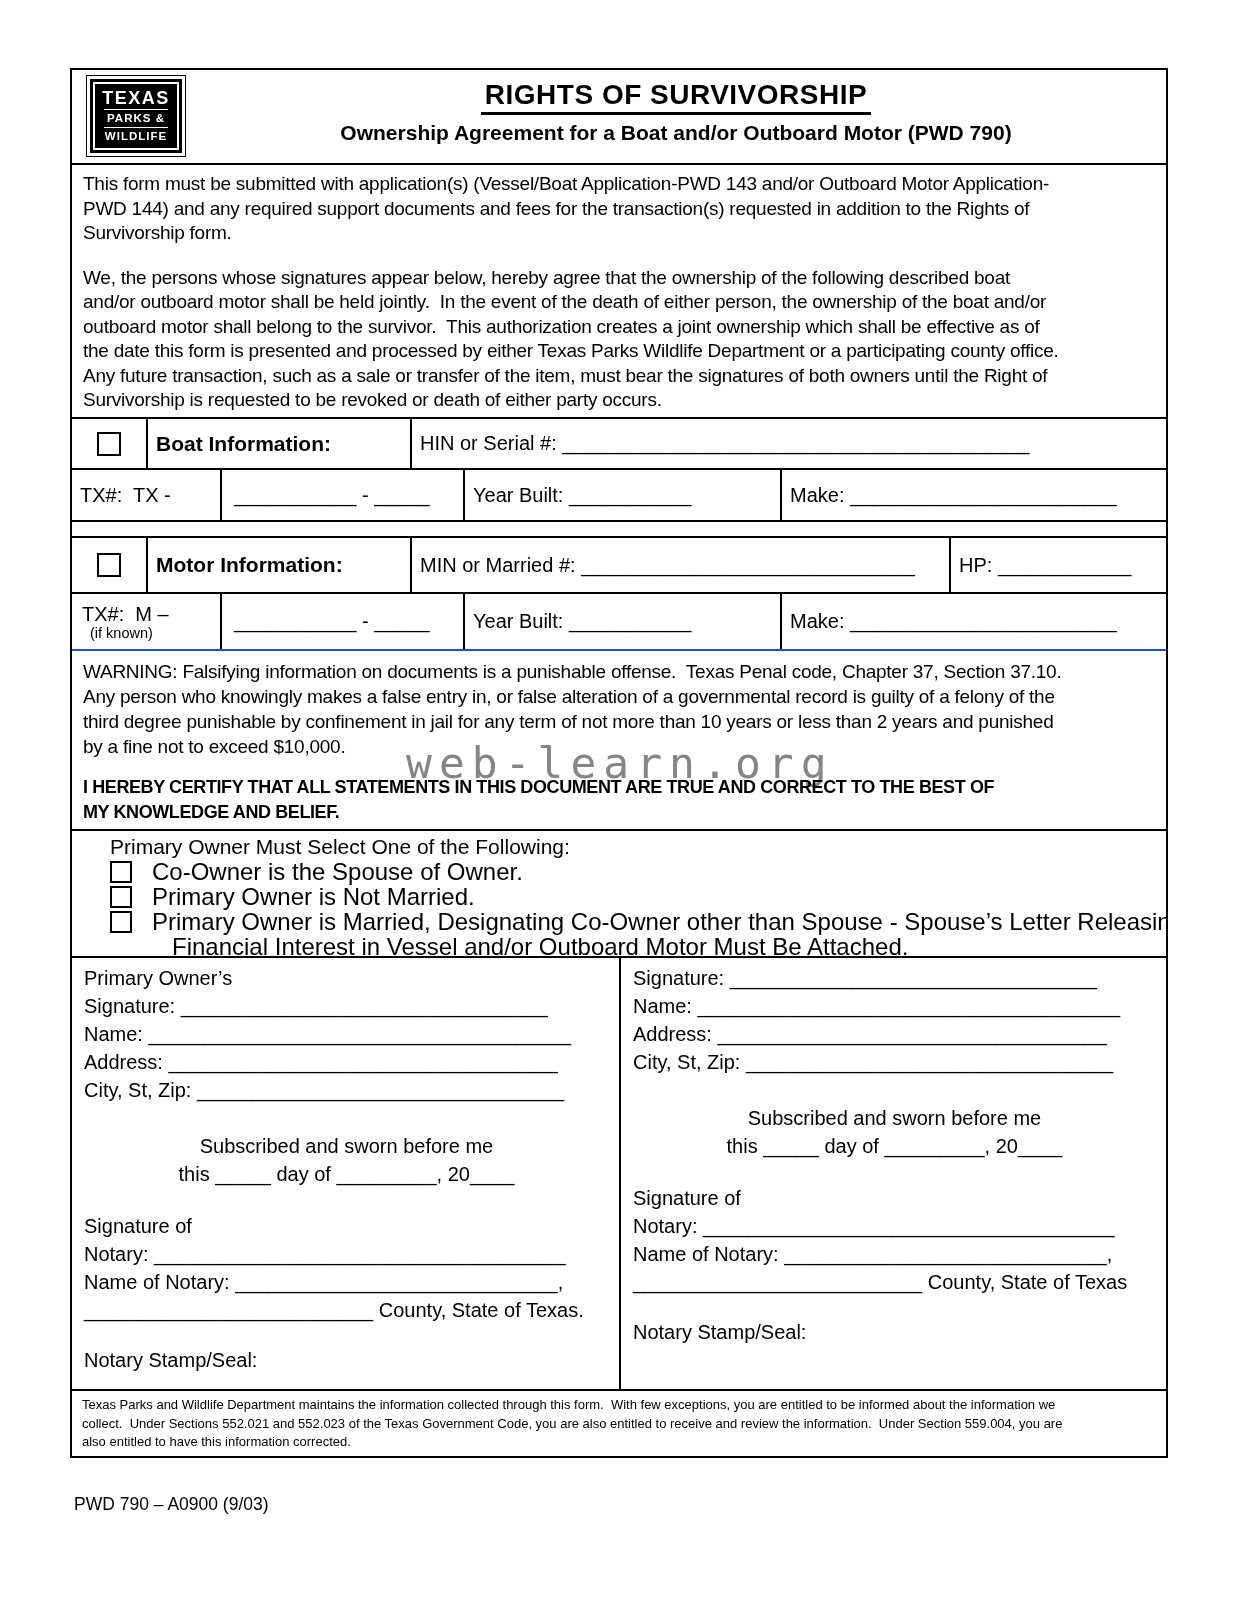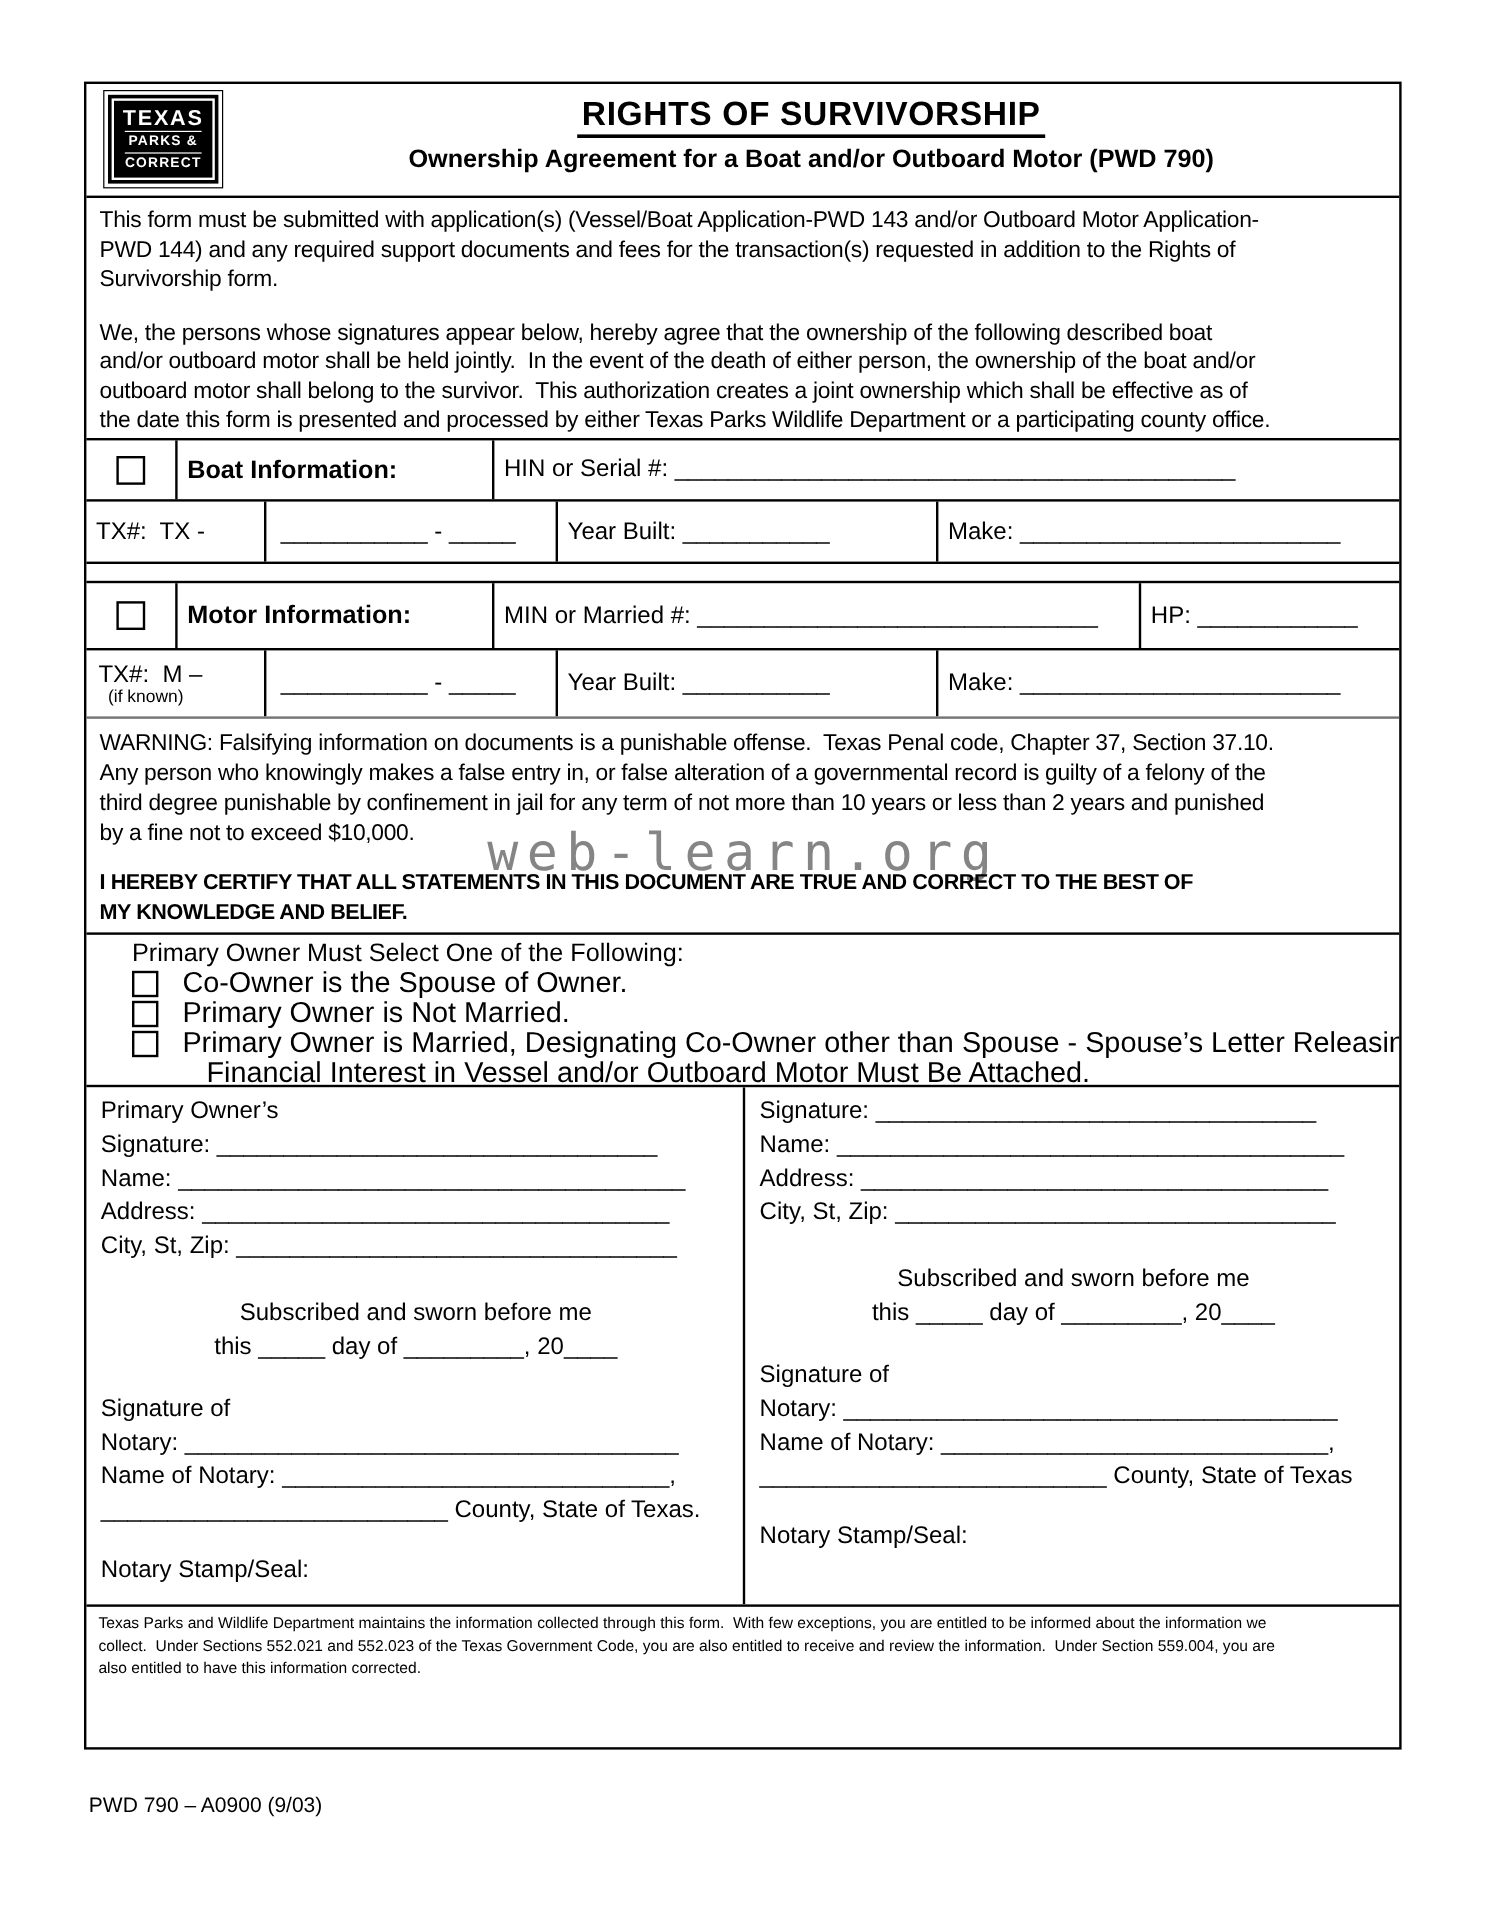--- a/index.html
+++ b/index.html
@@ -20,39 +20,39 @@
   .logo-inner{border:2px solid #fff;width:82px;height:64px;display:flex;flex-direction:column;
     align-items:center;justify-content:center;color:#fff;font-weight:bold;gap:2px;}
   .logo-l1{font-size:18px;letter-spacing:1.5px;line-height:18px;}
   .logo-div{width:64px;height:1px;background:#fff;}
   .logo-l2,.logo-l3{font-size:11.5px;letter-spacing:1px;line-height:13px;}
   .title-area{flex:1;text-align:center;padding-top:9px;}
   .page-title{display:inline-block;font-size:28px;font-weight:bold;border-bottom:3px solid #000;
     padding:0 4px 1px 4px;letter-spacing:0.5px;}
   .page-subtitle{font-size:21px;font-weight:bold;margin-top:6px;}
   
-  .intro{height:200px;box-sizing:border-box;padding:7px 6px 0 11px;flex:none;overflow:hidden;
+  .intro{height:252px;box-sizing:border-box;padding:7px 6px 0 11px;flex:none;overflow:hidden;
     font-size:19px;letter-spacing:-0.25px;line-height:24.5px;}
   .intro .para2{margin-top:20px;}
   
   .grid-row{display:grid;box-sizing:border-box;flex:none;}
   .b-row1{height:51px;grid-template-columns:74px 264px 1fr;}
   .b-row2{height:52px;border-top:2px solid #000;grid-template-columns:148px 243px 317px 1fr;}
   .spacer-row{height:18px;border-top:2px solid #000;border-bottom:2px solid #000;box-sizing:border-box;flex:none;}
   .m-row1{height:54px;grid-template-columns:74px 264px 539px 1fr;}
   .m-row2{height:57px;border-top:2px solid #000;grid-template-columns:148px 243px 317px 1fr;}
   .cell{display:flex;align-items:center;box-sizing:border-box;padding:0 8px;font-size:20px;overflow:hidden;}
   .cell + .cell{border-left:2px solid #000;}
   .cell.cb-cell{justify-content:center;padding:0;}
   .cell.bold{font-weight:bold;font-size:21px;}
   .cb{display:inline-block;width:24px;height:24px;border:2px solid #000;background:#fff;box-sizing:border-box;flex:none;}
   .tx-cell{flex-direction:column;align-items:flex-start;justify-content:center;padding-left:10px;}
   .if-known{font-size:14.5px;margin-left:8px;line-height:15px;}
   
-  .warning{height:180px;box-sizing:border-box;border-top:2px solid #737373;flex:none;overflow:hidden;
+  .warning{height:180px;box-sizing:border-box;border-top:2px solid #1d4ed8;flex:none;overflow:hidden;
     padding:8px 6px 0 11px;font-size:19px;letter-spacing:-0.25px;line-height:25px;position:relative;}
   .certify{margin-top:16px;font-weight:bold;font-size:18px;letter-spacing:-0.4px;line-height:25px;position:relative;z-index:2;}
   .watermark{position:absolute;left:334px;top:100px;z-index:3;
     font-family:"DejaVu Sans Mono",monospace;font-size:43px;color:#6f6f6f;letter-spacing:7px;
     mix-blend-mode:multiply;opacity:0.85;}
   
   .select-one{height:127px;box-sizing:border-box;border-top:2px solid #000000;flex:none;overflow:hidden;
     padding:3px 6px 0 38px;}
   .select-title{font-size:21px;line-height:25px;}
   .option-row{display:flex;align-items:flex-start;line-height:25px;}
@@ -77,21 +77,21 @@
 <div class="form-box">
 
   <div class="header">
     <div class="logo-wrap">
       <div class="logo">
         <div class="logo-inner">
           <span class="logo-l1" data-bind="header.logo.line1">TEXAS</span>
           <span class="logo-div"></span>
           <span class="logo-l2" data-bind="header.logo.line2">PARKS &amp;</span>
           <span class="logo-div"></span>
-          <span class="logo-l3" data-bind="header.logo.line3">CORRECT</span>
+          <span class="logo-l3" data-bind="header.logo.line3">WILDLIFE</span>
         </div>
       </div>
     </div>
     <div class="title-area">
       <div><span class="page-title" data-bind="header.title">RIGHTS OF SURVIVORSHIP</span></div>
       <div class="page-subtitle" data-bind="header.subtitle">Ownership Agreement for a Boat and/or Outboard Motor (PWD 790)</div>
     </div>
   </div>
 
   <div class="intro">

